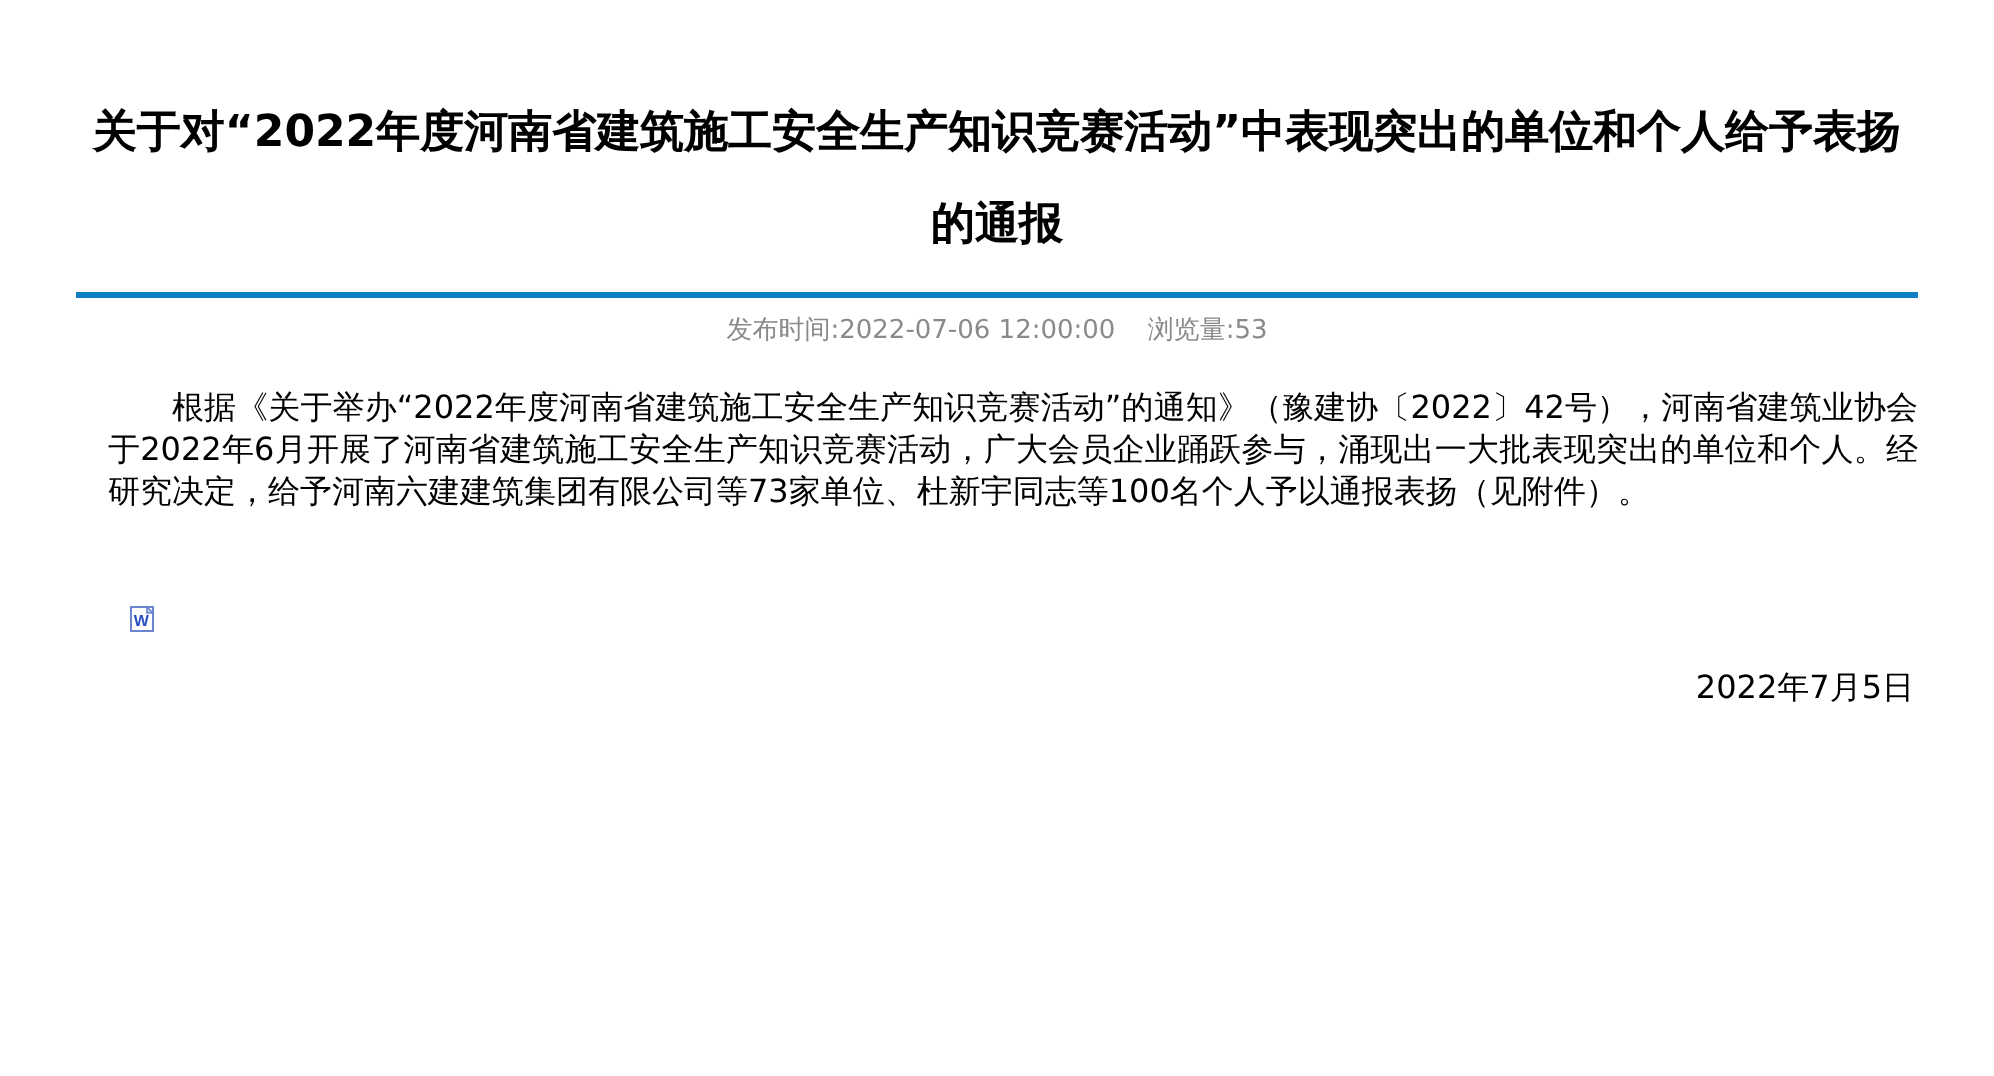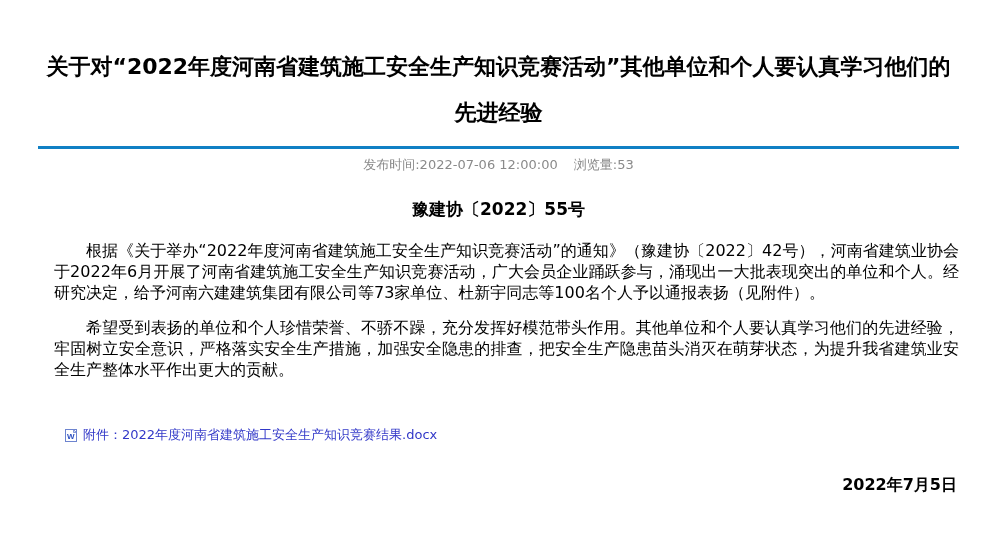--- a/index.html
+++ b/index.html
@@ -60,55 +60,51 @@
     align-items: center;
     gap: 4px;
   }
   .attachment a {
     color: #3238c8;
     text-decoration: none;
     cursor: pointer;
   }
   .word-icon { display: inline-flex; flex: 0 0 auto; }
   .sign-date {
-    margin-top: 31px;
+    margin-top: 17px;
     text-align: right;
     font-size: 16px;
     color: #000000;
     padding-right: 2px;
-    font-weight: bold;
   }
 </style>
 </head>
 <body>
 
 <div class="page">
 
-  <h1 class="title">关于对“2022年度河南省建筑施工安全生产知识竞赛活动”其他单位和个人要认真学习他们的先进经验</h1>
+  <h1 class="title">关于对“2022年度河南省建筑施工安全生产知识竞赛活动”中表现突出的单位和个人给予表扬的通报</h1>
 
   <div class="divider"></div>
 
   <div class="meta">
     <span class="meta-item">发布时间:2022-07-06 12:00:00</span>
     <span class="meta-item">浏览量:53</span>
   </div>
 
-  <div class="doc-number">豫建协〔2022〕55号</div>
 
   <div class="body-text">
     <p class="para">根据《关于举办“2022年度河南省建筑施工安全生产知识竞赛活动”的通知》（豫建协〔2022〕42号），河南省建筑业协会于2022年6月开展了河南省建筑施工安全生产知识竞赛活动，广大会员企业踊跃参与，涌现出一大批表现突出的单位和个人。经研究决定，给予河南六建建筑集团有限公司等73家单位、杜新宇同志等100名个人予以通报表扬（见附件）。</p>
-    <p class="para">希望受到表扬的单位和个人珍惜荣誉、不骄不躁，充分发挥好模范带头作用。其他单位和个人要认真学习他们的先进经验，牢固树立安全意识，严格落实安全生产措施，加强安全隐患的排查，把安全生产隐患苗头消灭在萌芽状态，为提升我省建筑业安全生产整体水平作出更大的贡献。</p>
   </div>
 
   <div class="attachment">
     <span class="word-icon">
       <svg width="15" height="15" viewBox="0 0 15 15" aria-hidden="true">
         <rect x="1.5" y="1.5" width="11" height="12" fill="#ffffff" stroke="#6d84cf" stroke-width="1"></rect>
         <path d="M9.5 1.5 L12.5 4.5 L9.5 4.5 Z" fill="#c9d4ef" stroke="#6d84cf" stroke-width="0.8"></path>
         <text x="6.7" y="11" font-size="8" font-weight="bold" fill="#2b4fc0" text-anchor="middle" font-family="'Liberation Sans', sans-serif">W</text>
       </svg>
     </span>
-    <a>附件：2022年度河南省建筑施工安全生产知识竞赛结果.docx</a>
   </div>
 
   <div class="sign-date">2022年7月5日</div>
 
 </div>
 
 </body></html>

